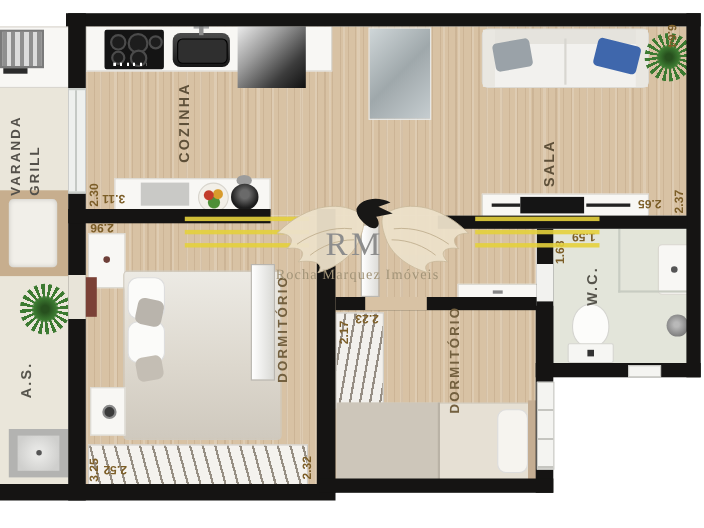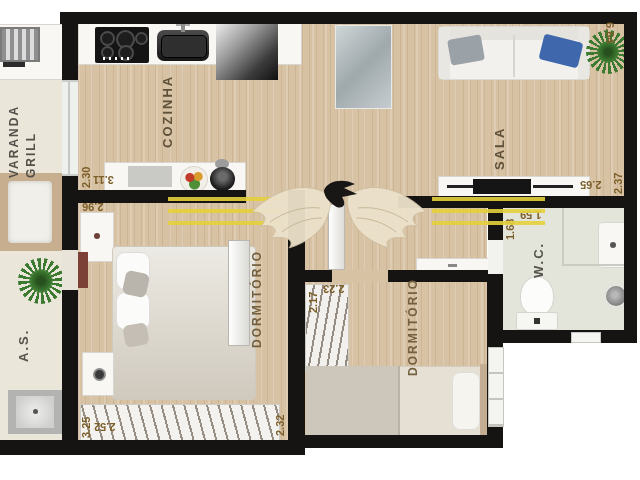--- a/index.html
+++ b/index.html
@@ -190,14 +190,16 @@
   <div class="ybar" style="left:432px;top:209px;"></div>
   <div class="ybar" style="left:432px;top:221px;"></div>
 
   <svg class="wm" style="left:232px;top:176px;" width="212" height="92" viewBox="0 0 212 92">
     <path d="M98,20 C80,6 48,8 20,36 C32,36 37,42 29,50 C43,48 47,54 39,62 C55,60 63,64 57,72 C74,67 88,57 94,44 C98,34 100,26 98,20 Z" fill="#ece1ca" stroke="#c9ba9c" stroke-width="0.8" opacity="0.95"></path>
     <path d="M116,20 C134,6 166,8 194,36 C182,36 177,42 185,50 C171,48 167,54 175,62 C159,60 151,64 157,72 C140,67 126,57 120,44 C116,34 114,26 116,20 Z" fill="#ece1ca" stroke="#c9ba9c" stroke-width="0.8" opacity="0.95"></path>
     <path d="M88,32 C70,30 52,36 38,46 M90,42 C74,42 60,48 50,56" stroke="#bfae8e" fill="none" stroke-width="0.8"></path>
     <path d="M126,32 C144,30 162,36 176,46 M124,42 C140,42 154,48 164,56" stroke="#bfae8e" fill="none" stroke-width="0.8"></path>
     <path d="M92,14 C96,4 112,2 123,8 L112,12 L125,18 L110,21 C116,30 109,34 103,30 C96,25 92,20 92,14 Z" fill="#181716"></path>
   </svg>
+  <div class="wm" style="left:296px;top:206px;width:90px;font-family:'Liberation Serif',serif;font-size:30px;color:#8d8d8d;letter-spacing:3px;">RM</div>
+  <div class="wm" style="left:220px;top:242px;width:210px;text-align:center;font-family:'Liberation Serif',serif;font-size:13px;color:#a29478;letter-spacing:1px;">Rocha Marquez Imóveis</div>
 
 </div>
 
 </body></html>

